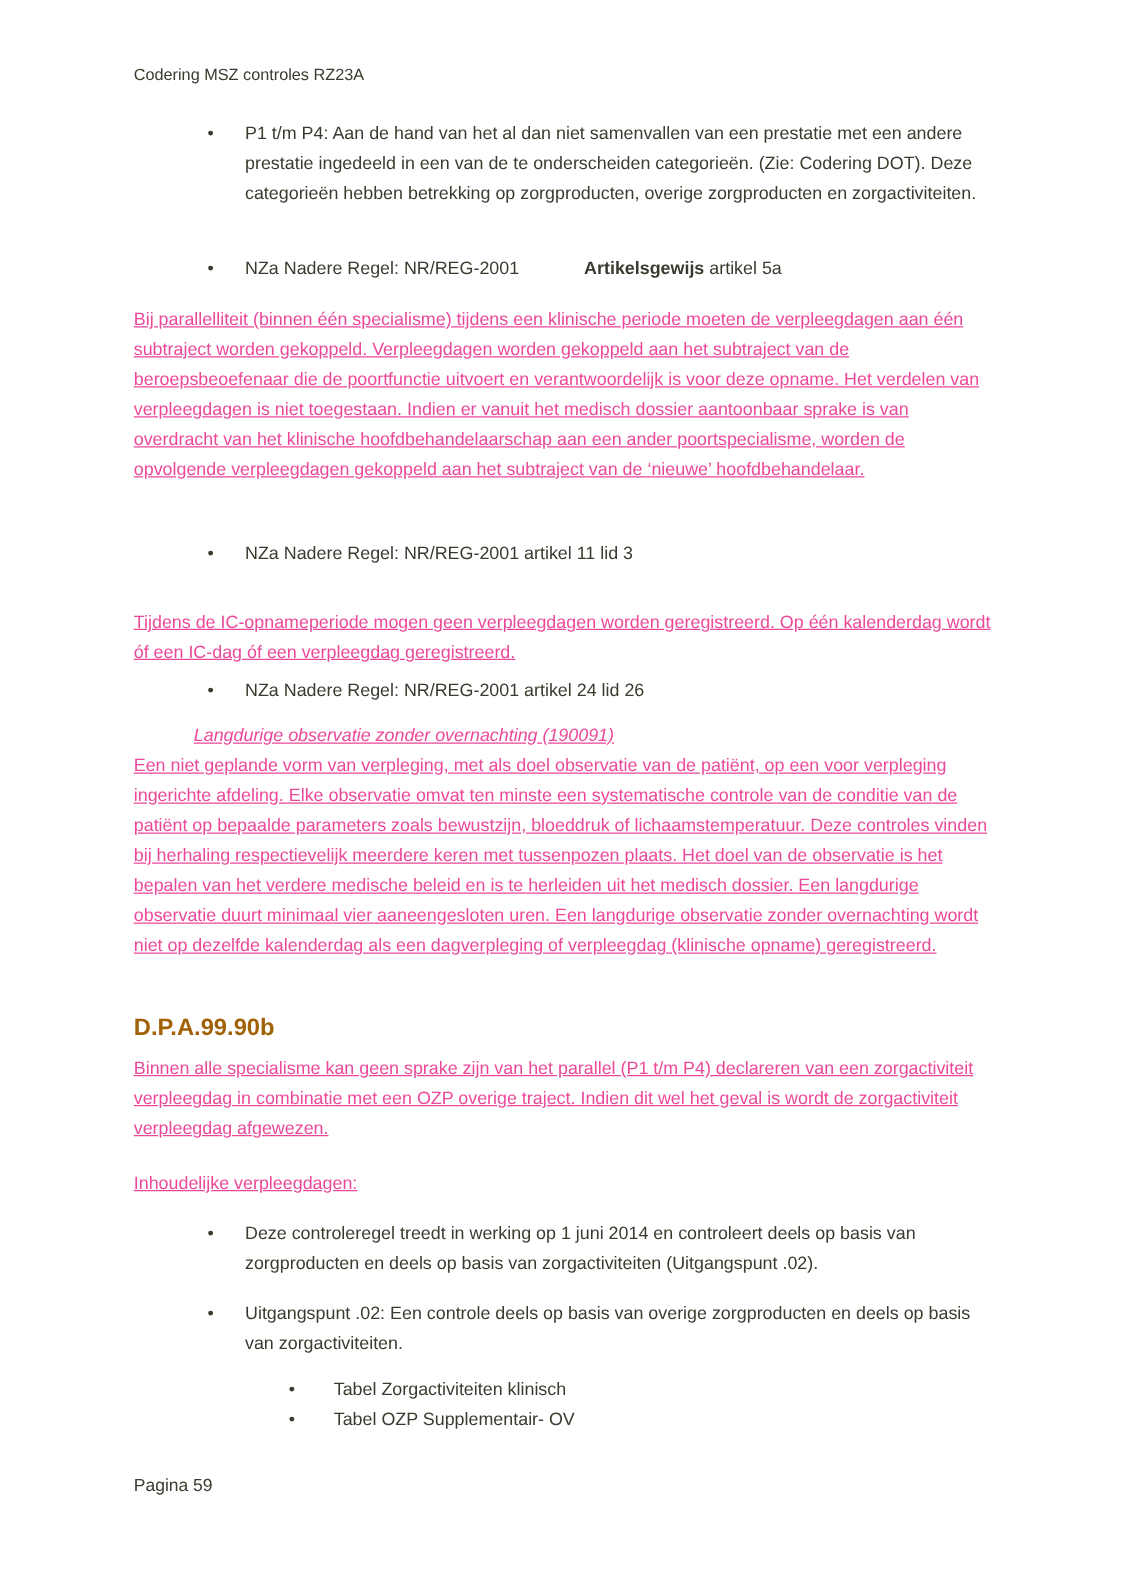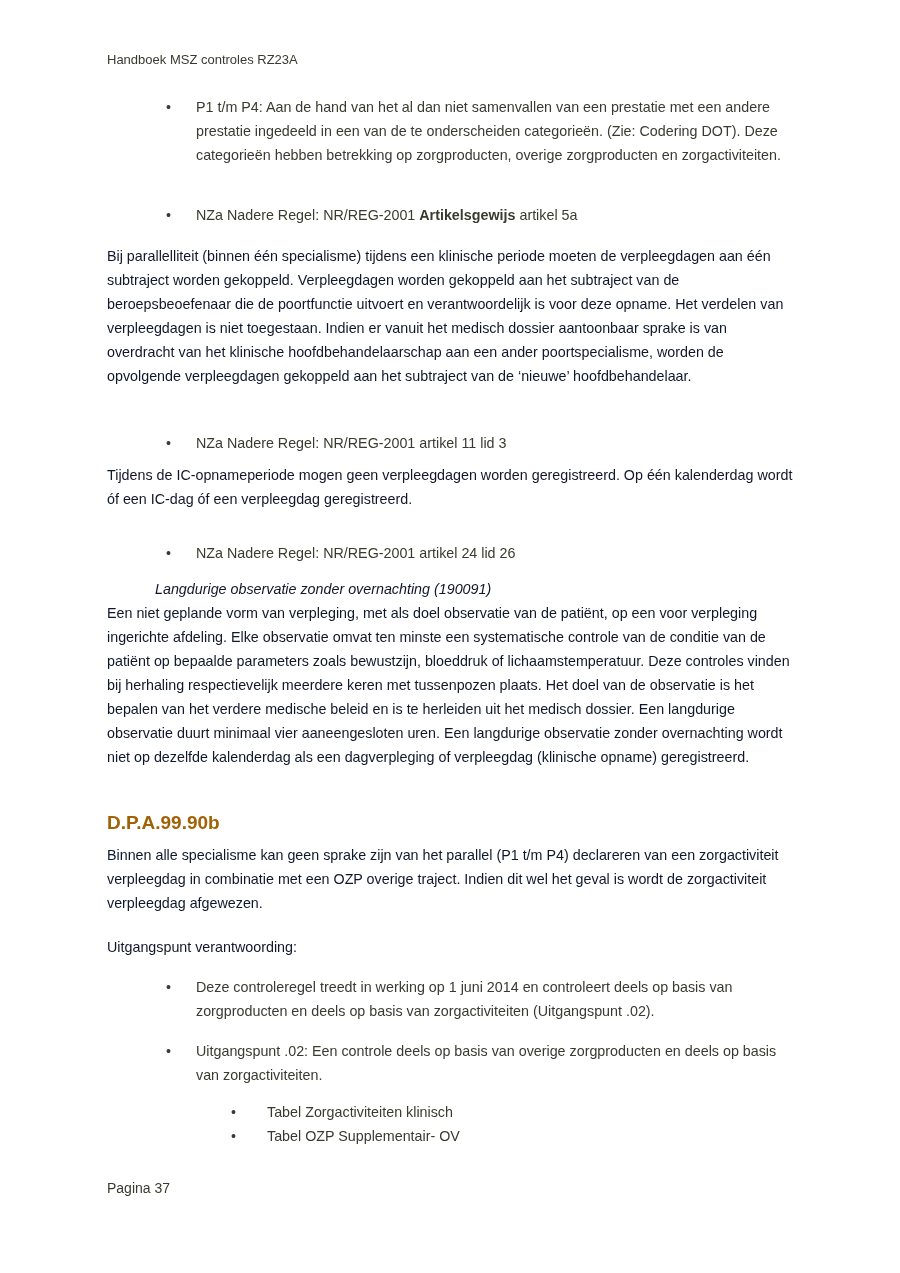--- a/index.html
+++ b/index.html
@@ -1,83 +1,83 @@
 <!DOCTYPE html>
 <html><head>
 <meta charset="utf-8">
 <style>
   html, body { margin:0; padding:0; background:#ffffff; }
   body { width:900px; height:1273px; position:relative; overflow:hidden;
          font-family:"Liberation Sans", sans-serif; color:#3a3a2e; }
   .page { position:absolute; left:0; top:0; width:900px; height:1273px; }
   .header { position:absolute; left:107px; top:52px; font-size:13px; color:#3a3a2e; }
   .footer { position:absolute; left:107px; top:1180px; font-size:14px; color:#3a3a2e; }
-  .block { position:absolute; left:107px; width:690px; font-size:14.3px; line-height:24px; color:#0f172a; }
+  .block { position:absolute; left:107px; width:690px; font-size:14.3px; line-height:24px; color:#ec4899;text-decoration:underline; }
   .bullet { position:absolute; left:172px; width:620px; font-size:14.3px; line-height:24px; color:#3a3a2e; }
   .bullet .dot { position:absolute; left:-6px; top:0; }
   .bullet .txt { position:absolute; left:24px; width:600px; }
   .sub { position:absolute; left:237px; font-size:14.3px; line-height:22px; color:#3a3a2e; }
   .sub .dot { position:absolute; left:-6px; }
   .sub .txt { position:absolute; left:30px; white-space:nowrap; }
   .heading { position:absolute; left:107px; top:812px; font-size:19px; font-weight:bold; color:#a16207; }
   .ital { font-style:italic; }
-  b { font-weight:bold; }
+  b { font-weight:bold;margin-left:48px; }
 </style>
 </head>
 <body>
 
 <div class="page">
-  <div class="header">Handboek MSZ controles RZ23A</div>
+  <div class="header">Codering MSZ controles RZ23A</div>
 
   <div class="bullet" style="top:95px;">
     <span class="dot">•</span>
     <span class="txt">P1 t/m P4: Aan de hand van het al dan niet samenvallen van een prestatie met een andere prestatie ingedeeld in een van de te onderscheiden categorieën. (Zie: Codering DOT). Deze categorieën hebben betrekking op zorgproducten, overige zorgproducten en zorgactiviteiten.</span>
   </div>
 
   <div class="bullet" style="top:203px;">
     <span class="dot">•</span>
     <span class="txt"><span>NZa Nadere Regel: NR/REG-2001 </span><b>Artikelsgewijs</b><span> artikel 5a</span></span>
   </div>
 
   <div class="block" style="top:244px;">Bij parallelliteit (binnen één specialisme) tijdens een klinische periode moeten de verpleegdagen aan één subtraject worden gekoppeld. Verpleegdagen worden gekoppeld aan het subtraject van de beroepsbeoefenaar die de poortfunctie uitvoert en verantwoordelijk is voor deze opname. Het verdelen van verpleegdagen is niet toegestaan. Indien er vanuit het medisch dossier aantoonbaar sprake is van overdracht van het klinische hoofdbehandelaarschap aan een ander poortspecialisme, worden de opvolgende verpleegdagen gekoppeld aan het subtraject van de ‘nieuwe’ hoofdbehandelaar.</div>
 
   <div class="bullet" style="top:431px;">
     <span class="dot">•</span>
     <span class="txt">NZa Nadere Regel: NR/REG-2001 artikel 11 lid 3</span>
   </div>
 
-  <div class="block" style="top:463px;">Tijdens de IC-opnameperiode mogen geen verpleegdagen worden geregistreerd. Op één kalenderdag wordt óf een IC-dag óf een verpleegdag geregistreerd.</div>
+  <div class="block" style="top:486px;">Tijdens de IC-opnameperiode mogen geen verpleegdagen worden geregistreerd. Op één kalenderdag wordt óf een IC-dag óf een verpleegdag geregistreerd.</div>
 
   <div class="bullet" style="top:541px;">
     <span class="dot">•</span>
     <span class="txt">NZa Nadere Regel: NR/REG-2001 artikel 24 lid 26</span>
   </div>
 
   <div class="block ital" style="top:577px;margin-left:48px;">Langdurige observatie zonder overnachting (190091)</div>
   <div class="block" style="top:601px;">Een niet geplande vorm van verpleging, met als doel observatie van de patiënt, op een voor verpleging ingerichte afdeling. Elke observatie omvat ten minste een systematische controle van de conditie van de patiënt op bepaalde parameters zoals bewustzijn, bloeddruk of lichaamstemperatuur. Deze controles vinden bij herhaling respectievelijk meerdere keren met tussenpozen plaats. Het doel van de observatie is het bepalen van het verdere medische beleid en is te herleiden uit het medisch dossier. Een langdurige observatie duurt minimaal vier aaneengesloten uren. Een langdurige observatie zonder overnachting wordt niet op dezelfde kalenderdag als een dagverpleging of verpleegdag (klinische opname) geregistreerd.</div>
 
   <div class="heading">D.P.A.99.90b</div>
 
   <div class="block" style="top:843px;">Binnen alle specialisme kan geen sprake zijn van het parallel (P1 t/m P4) declareren van een zorgactiviteit verpleegdag in combinatie met een OZP overige traject. Indien dit wel het geval is wordt de zorgactiviteit verpleegdag afgewezen.</div>
 
-  <div class="block" style="top:935px;">Uitgangspunt verantwoording:</div>
+  <div class="block" style="top:935px;">Inhoudelijke verpleegdagen:</div>
 
   <div class="bullet" style="top:975px;">
     <span class="dot">•</span>
     <span class="txt">Deze controleregel treedt in werking op 1 juni 2014 en controleert deels op basis van zorgproducten en deels op basis van zorgactiviteiten (Uitgangspunt .02).</span>
   </div>
 
   <div class="bullet" style="top:1039px;">
     <span class="dot">•</span>
     <span class="txt">Uitgangspunt .02: Een controle deels op basis van overige zorgproducten en deels op basis van zorgactiviteiten.</span>
   </div>
 
   <div class="sub" style="top:1101px;">
     <span class="dot">•</span>
     <span class="txt">Tabel Zorgactiviteiten klinisch</span>
   </div>
   <div class="sub" style="top:1125px;">
     <span class="dot">•</span>
     <span class="txt">Tabel OZP Supplementair- OV</span>
   </div>
 
-  <div class="footer">Pagina 37</div>
+  <div class="footer">Pagina 59</div>
 </div>
 
 </body></html>

